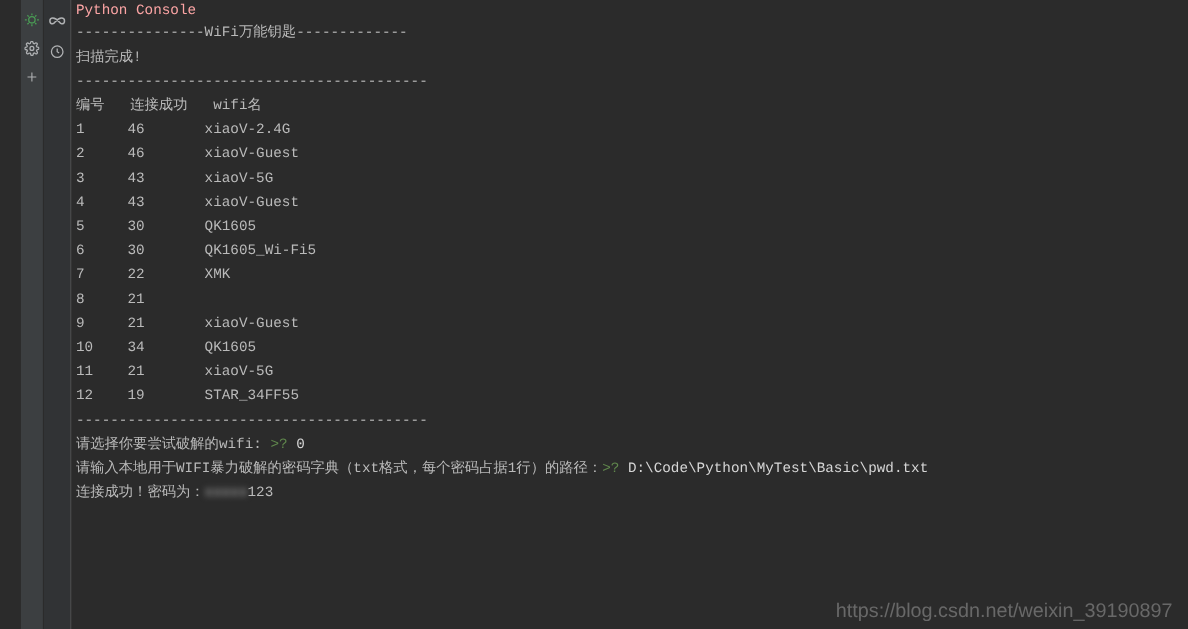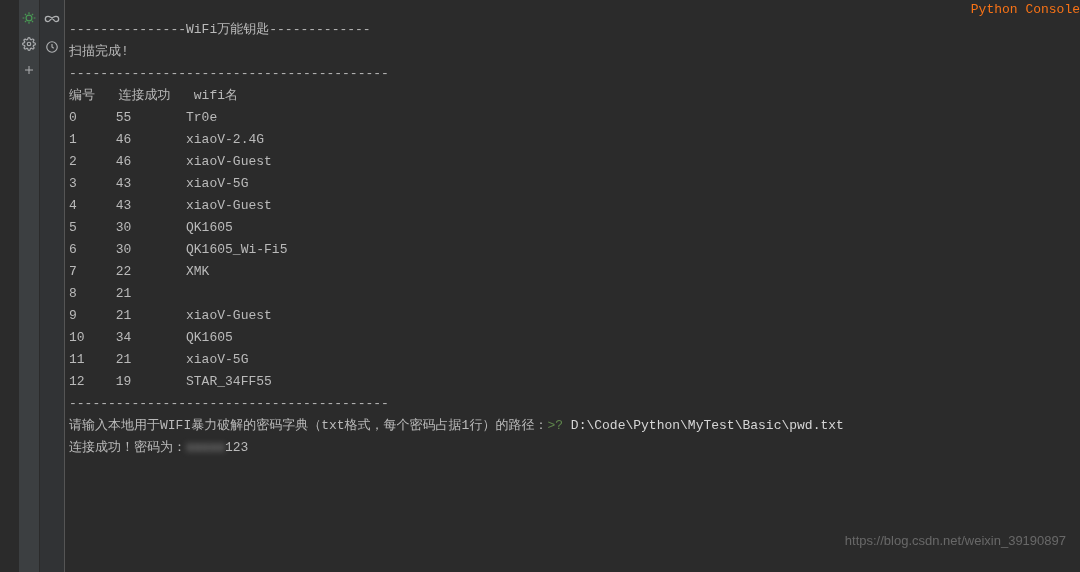--- a/index.html
+++ b/index.html
@@ -50,42 +50,41 @@
     display:flex;align-items:center;justify-content:center;
   }
   .icon svg { display:block; }
   .console {
     flex: 1;
     background: #2b2b2b;
     position: relative;
     padding: 2px 0 0 4px;
   }
   .title {
-    color: #f97316;
+    color: #fca5a5;
     padding: 0 0 2px 0;
-    text-align: right;
   }
   .line {
     line-height: 22px;
     white-space: pre;
     color: #bababa;
   }
   .prompt { color: #5f864c; }
   .ans { color: #d6d6d6; }
   .blur {
     filter: blur(3px);
     display:inline-block;
   }
   .bug svg { stroke:#499C54; }
   .watermark {
     position:absolute;
-    bottom:24px; right:14px;
+    bottom:6px; right:14px;
     color:#9a9a9a; opacity:.55;
     font-family: Arial, sans-serif;
-    font-size:13px;
+    font-size:18px;
   }
   .sidevert {
     position:absolute; left:0; top:0; bottom:0; width:19px;
   }
 </style>
 </head>
 <body>
 
 <div class="root">
   <div class="sidevert"></div>
@@ -124,34 +123,34 @@
     </div>
   </div>
 
   <div class="console">
     <div class="title">Python Console</div>
     <div class="line">---------------WiFi万能钥匙-------------</div>
     <div class="line">扫描完成!</div>
     <div class="line">-----------------------------------------</div>
     <div class="line">编号   连接成功   wifi名</div>
     <div id="wifi-list">
-        <div class="line">0     55       Tr0e</div>
         <div class="line">1     46       xiaoV-2.4G</div>
         <div class="line">2     46       xiaoV-Guest</div>
         <div class="line">3     43       xiaoV-5G</div>
         <div class="line">4     43       xiaoV-Guest</div>
         <div class="line">5     30       QK1605</div>
         <div class="line">6     30       QK1605_Wi-Fi5</div>
         <div class="line">7     22       XMK</div>
         <div class="line">8     21       </div>
         <div class="line">9     21       xiaoV-Guest</div>
         <div class="line">10    34       QK1605</div>
         <div class="line">11    21       xiaoV-5G</div>
         <div class="line">12    19       STAR_34FF55</div>
       </div>
     <div class="line">-----------------------------------------</div>
+    <div class="line"><span>请选择你要尝试破解的wifi: </span><span class="prompt">&gt;?</span><span class="ans"> 0</span></div>
     <div class="line"><span>请输入本地用于WIFI暴力破解的密码字典（txt格式，每个密码占据1行）的路径：</span><span class="prompt">&gt;?</span><span class="ans"> D:\Code\Python\MyTest\Basic\pwd.txt</span></div>
     <div class="line"><span>连接成功！密码为：</span><span class="blur">xxxxx</span><span>123</span></div>
     <div class="line"> </div>
 
     <div class="watermark">https://blog.csdn.net/weixin_39190897</div>
   </div>
 </div>
 
 </body></html>

